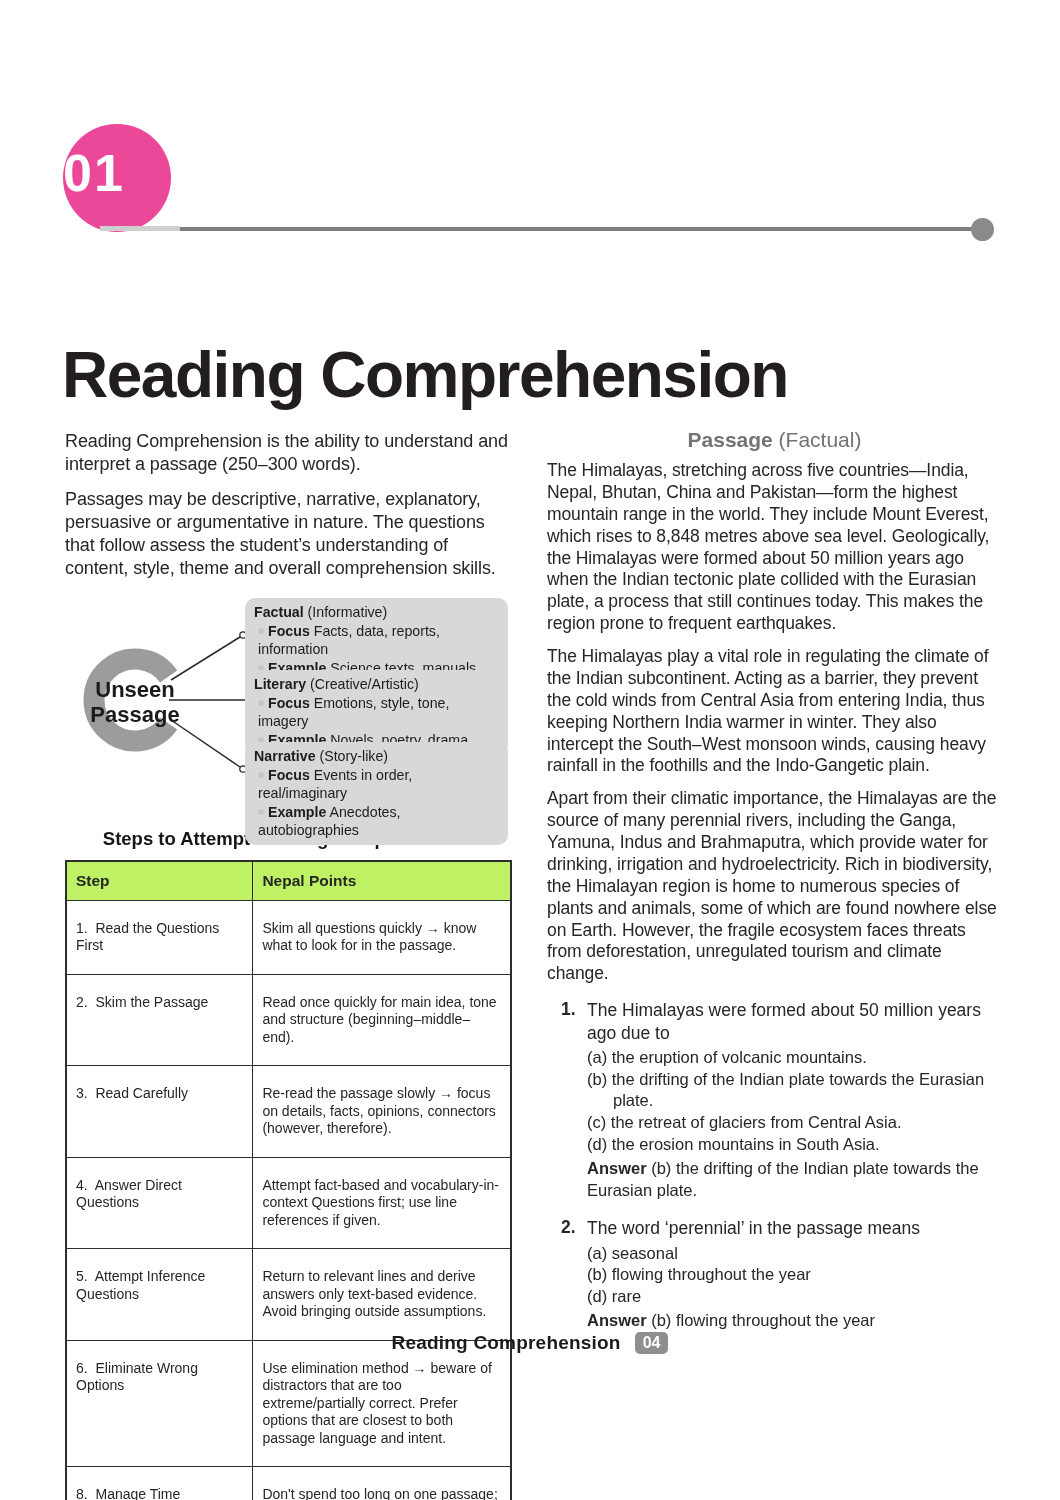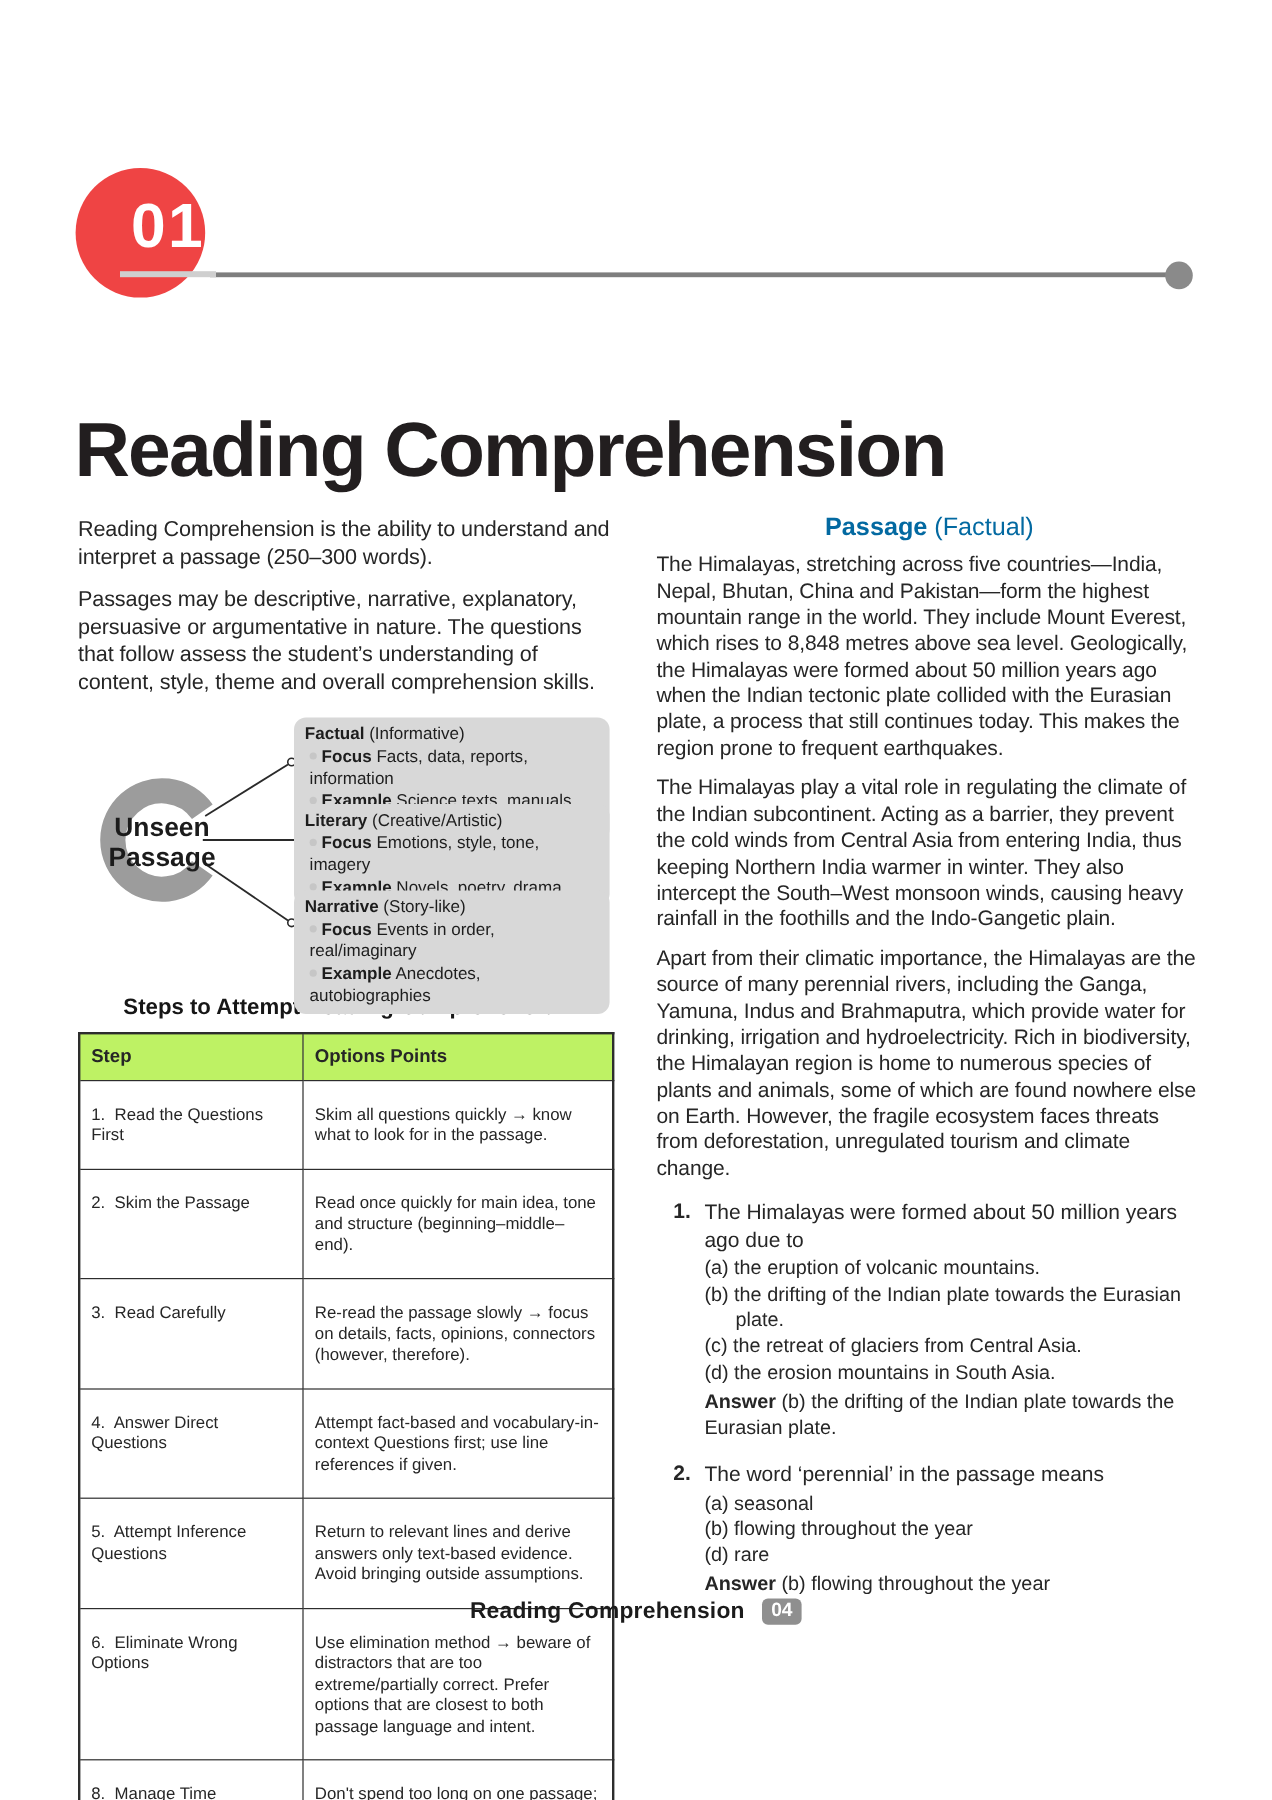--- a/index.html
+++ b/index.html
@@ -3,22 +3,22 @@
 <meta charset="utf-8">
 <style>
   html,body{margin:0;padding:0;}
   body{
     width:1060px;height:1500px;position:relative;background:#ffffff;
     font-family:"Liberation Sans",sans-serif;color:#262626;
     -webkit-font-smoothing:antialiased;overflow:hidden;
   }
   
   .chapter-badge{
-    position:absolute;left:63px;top:140px;width:108px;height:108px;border-radius:50%;
-    background:#ef4444;display:flex;align-items:center;justify-content:flex-end;z-index:3;
+    position:absolute;left:63px;top:124px;width:108px;height:108px;border-radius:50%;
+    background:#ec4899;display:flex;align-items:center;justify-content:flex-start;z-index:3;
   }
   .chapter-num{color:#fff;font-size:52px;font-weight:800;letter-spacing:2px;margin-top:-10px;}
   .rule-light{position:absolute;left:100px;top:226px;width:80px;height:5px;background:#cfcfcf;z-index:4;}
   .rule{position:absolute;left:175px;top:227px;width:798px;height:4px;background:#7e7e7e;z-index:2;}
   .rule-dot{position:absolute;left:971px;top:218px;width:23px;height:23px;border-radius:50%;background:#8a8a8a;z-index:2;}
   
   .page-title{
     position:absolute;left:62px;top:295px;font-size:64px;font-weight:800;
     letter-spacing:-1.5px;color:#221e1f;white-space:nowrap;
   }
@@ -40,21 +40,21 @@
   .dbox .sub{padding-left:4px;}
   .dbox .dot{display:inline-block;width:6px;height:6px;border-radius:50%;background:#c6c6c6;margin-right:4px;vertical-align:2px;}
   .dbox b{font-weight:800;}
   
   .table-title{text-align:center;font-weight:800;font-size:18.5px;margin:14px 0 10px;color:#161616;}
   table.steps{width:100%;border-collapse:collapse;border:2.5px solid #2d2d2d;font-size:14px;}
   table.steps th,table.steps td{border:1.5px solid #2d2d2d;padding:19px 9px;vertical-align:top;text-align:left;line-height:1.25;}
   table.steps th{background:#bef264;font-size:15.5px;font-weight:800;padding:9px 9px;}
   table.steps .c1{width:42%;}
   
-  .passage-head{text-align:center;font-size:21px;margin:0 0 8px;color:#0369a1;}
+  .passage-head{text-align:center;font-size:21px;margin:0 0 8px;color:#737373;}
   .passage-head .hb{font-weight:800;}
   .passage p{font-size:17.5px;line-height:1.25;margin:0 0 11px;letter-spacing:-0.1px;}
   
   .questions{margin-top:14px;}
   .question{position:relative;padding-left:40px;margin-bottom:16px;}
   .qnum{position:absolute;left:14px;top:0;font-weight:800;font-size:17.5px;}
   .qtext{font-size:17.5px;line-height:1.28;margin-bottom:3px;}
   .option{font-size:16.5px;line-height:1.32;padding-left:26px;text-indent:-26px;}
   .answer{font-size:16.5px;line-height:1.32;margin-top:2px;}
   .answer b{font-weight:800;}
@@ -111,21 +111,21 @@
       <div class="sub"><span class="dot"></span><b>Example</b><span> Anecdotes, autobiographies</span></div>
     </div>
   </div>
 
   <div class="table-title">Steps to Attempt Reading Comprehension</div>
 
   <table class="steps">
     <thead>
       <tr>
         <th class="c1">Step</th>
-        <th>Options Points</th>
+        <th>Nepal Points</th>
       </tr>
     </thead>
     <tbody>
       <tr>
         <td class="c1"><span>1.</span>&nbsp; <span>Read the Questions First</span></td>
         <td>Skim all questions quickly → know what to look for in the passage.</td>
       </tr>
       <tr>
         <td class="c1"><span>2.</span>&nbsp; <span>Skim the Passage</span></td>
         <td>Read once quickly for main idea, tone and structure (beginning–middle–end).</td>

